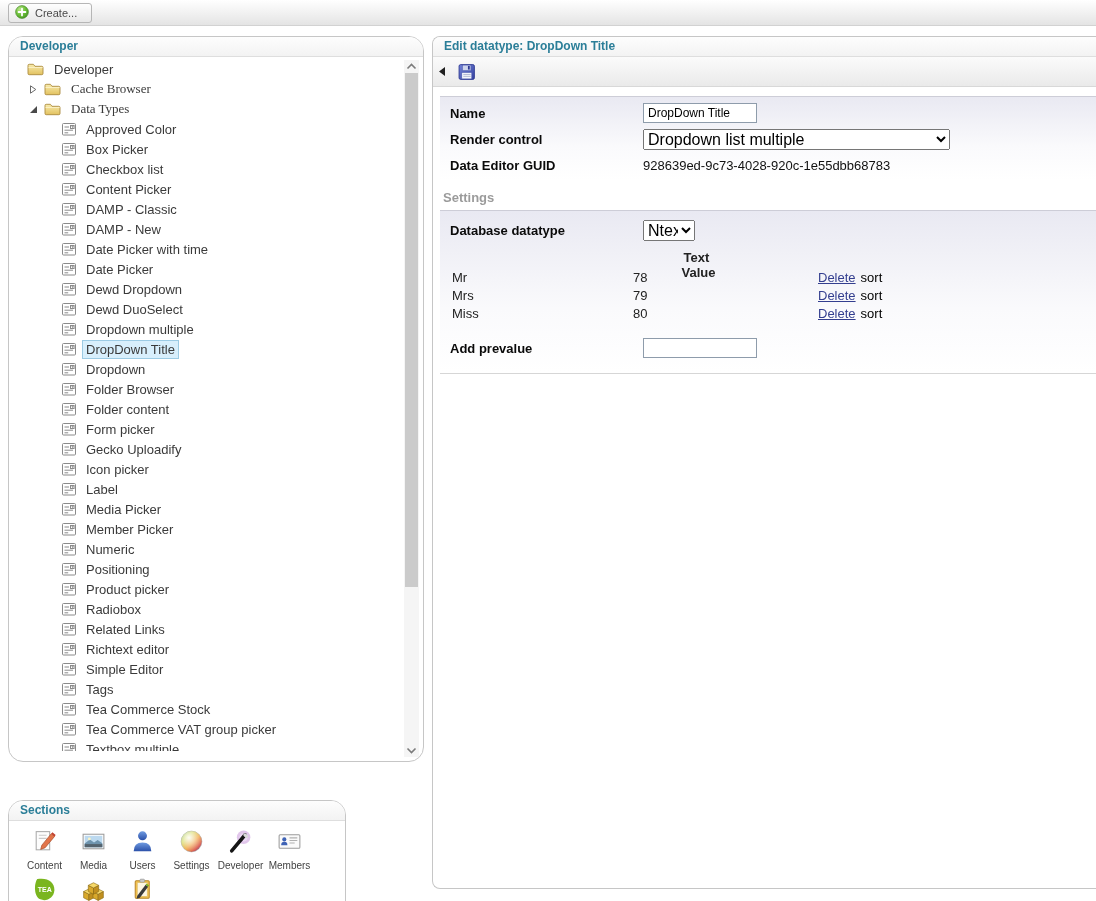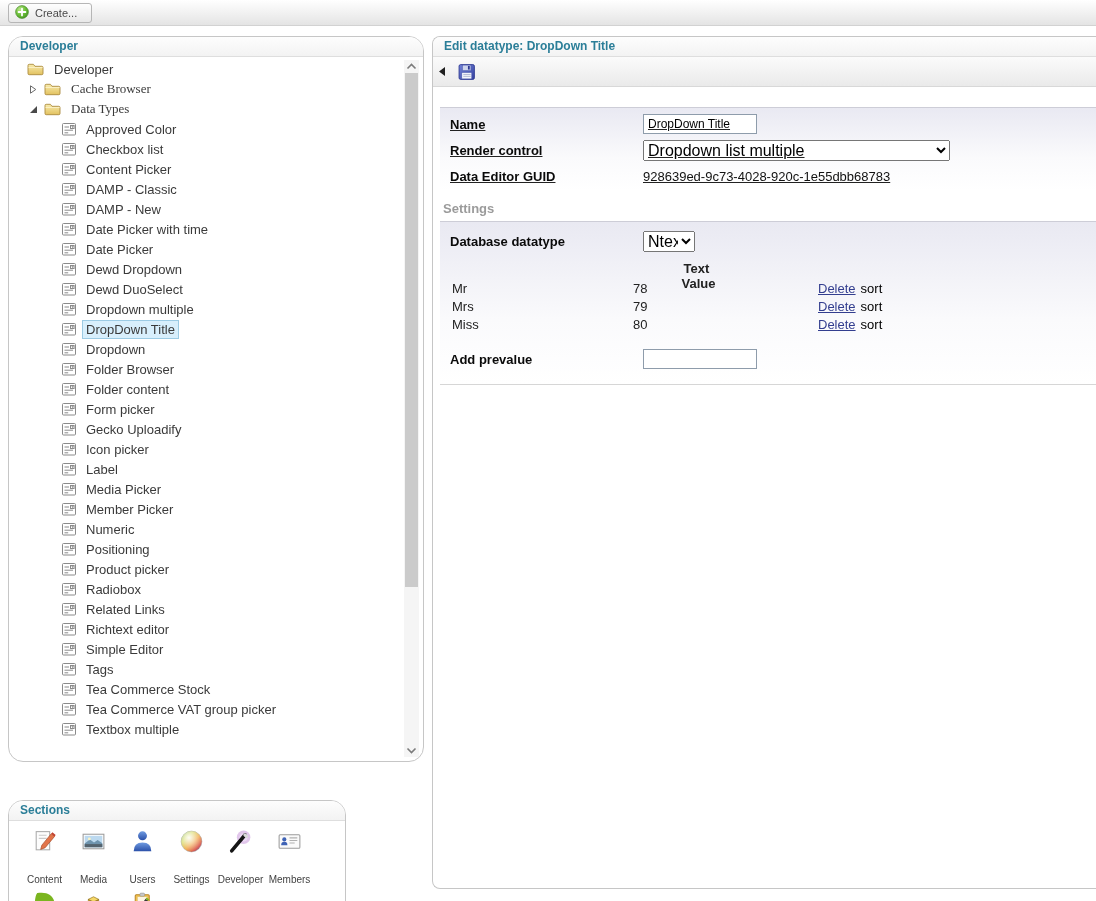--- a/index.html
+++ b/index.html
@@ -56,30 +56,30 @@
   .sb-btn { position: absolute; left: 0; width: 15px; height: 13px;
     display: flex; align-items: center; justify-content: center; cursor: pointer; }
   .sb-up { top: 0; } .sb-down { bottom: 0; }
   .sb-thumb { position: absolute; left: 1px; top: 13px; width: 13px; height: 514px;
     background: #cbcbcb; cursor: pointer; }
   
   .sections-grid { display: flex; flex-wrap: wrap; padding: 7px 0 0 11px; }
   .section-item { width: 49px; display: flex; flex-direction: column; align-items: center;
     margin-bottom: 5px; cursor: pointer; }
   .section-item svg { width: 27px; height: 27px; }
-  .section-item .lbl { font-size: 10px; color: #434343; margin-top: 15px; }
+  .section-item .lbl { font-size: 10px; color: #434343; margin-top: 1px; }
   
   .toolbar { height: 30px; background: linear-gradient(#fbfbfb, #eaeaea);
     border-bottom: 1px solid #d8d8d8; display: flex; align-items: center; padding-left: 6px; }
   .collapse-arrow { display: inline-flex; cursor: pointer; margin-right: 12px; }
   .save-btn { width: 20px; height: 20px; display: inline-flex; align-items: center;
     justify-content: center; cursor: pointer; }
   .pane { margin-left: 7px; border-top: 1px solid #cdcdd7;
     background: linear-gradient(180deg, #e9e9f2 0%, #fafafc 60%, #ffffff 100%); }
-  #pane1 { margin-top: 20px; padding: 3px 0 2px; text-decoration: underline; }
+  #pane1 { margin-top: 9px; padding: 3px 0 2px; }
   .frow { display: flex; align-items: center; height: 26px; }
   .flabel { width: 203px; padding-left: 10px; font-weight: bold; font-size: 13px; color: #0a0a0a; }
   input.txt { width: 114px; height: 20px; border: 1px solid #8e9cab; font-size: 12px;
     font-family: inherit; padding: 1px 4px; background: #fff; }
   select.sel { height: 21px; font-size: 16px; font-family: inherit; }
   #renderSel { width: 307px; }
   #dbSel { width: 52px; }
   .guid { font-size: 13px; color: #111; }
   .settings-cap { margin: 10px 0 5px 10px; font-size: 13px; font-weight: bold; color: #9b9b9b; }
   #pane2 { height: 164px; border-bottom: 1px solid #d6d6d6; padding-top: 5px; }
@@ -177,20 +177,33 @@
             <svg width="14" height="13" viewBox="0 0 14 13">
               <rect x="0.5" y="0.5" width="13" height="11.5" rx="1" fill="#fff" stroke="#8a8a8a"></rect>
               <rect x="8.5" y="2.5" width="3.6" height="3" fill="#fff" stroke="#8a8a8a"></rect>
               <path d="M9.4 3.4 l1.1 1.3 1.1-1.3 z" fill="#444"></path>
               <line x1="2.5" y1="4" x2="7" y2="4" stroke="#8a8a8a"></line>
               <line x1="2.5" y1="7.2" x2="11" y2="7.2" stroke="#8a8a8a"></line>
               <line x1="2.5" y1="9.8" x2="6.2" y2="9.8" stroke="#8a8a8a"></line>
             </svg>
           </span>
           <span class="tw-label">Approved Color</span>
+        </div>
+        <div class="tree-row lvl2">
+          <span class="tw-icon">
+            <svg width="14" height="13" viewBox="0 0 14 13">
+              <rect x="0.5" y="0.5" width="13" height="11.5" rx="1" fill="#fff" stroke="#8a8a8a"></rect>
+              <rect x="8.5" y="2.5" width="3.6" height="3" fill="#fff" stroke="#8a8a8a"></rect>
+              <path d="M9.4 3.4 l1.1 1.3 1.1-1.3 z" fill="#444"></path>
+              <line x1="2.5" y1="4" x2="7" y2="4" stroke="#8a8a8a"></line>
+              <line x1="2.5" y1="7.2" x2="11" y2="7.2" stroke="#8a8a8a"></line>
+              <line x1="2.5" y1="9.8" x2="6.2" y2="9.8" stroke="#8a8a8a"></line>
+            </svg>
+          </span>
+          <span class="tw-label">Box Picker</span>
         </div>
         <div class="tree-row lvl2">
           <span class="tw-icon">
             <svg width="14" height="13" viewBox="0 0 14 13">
               <rect x="0.5" y="0.5" width="13" height="11.5" rx="1" fill="#fff" stroke="#8a8a8a"></rect>
               <rect x="8.5" y="2.5" width="3.6" height="3" fill="#fff" stroke="#8a8a8a"></rect>
               <path d="M9.4 3.4 l1.1 1.3 1.1-1.3 z" fill="#444"></path>
               <line x1="2.5" y1="4" x2="7" y2="4" stroke="#8a8a8a"></line>
               <line x1="2.5" y1="7.2" x2="11" y2="7.2" stroke="#8a8a8a"></line>
               <line x1="2.5" y1="9.8" x2="6.2" y2="9.8" stroke="#8a8a8a"></line>

